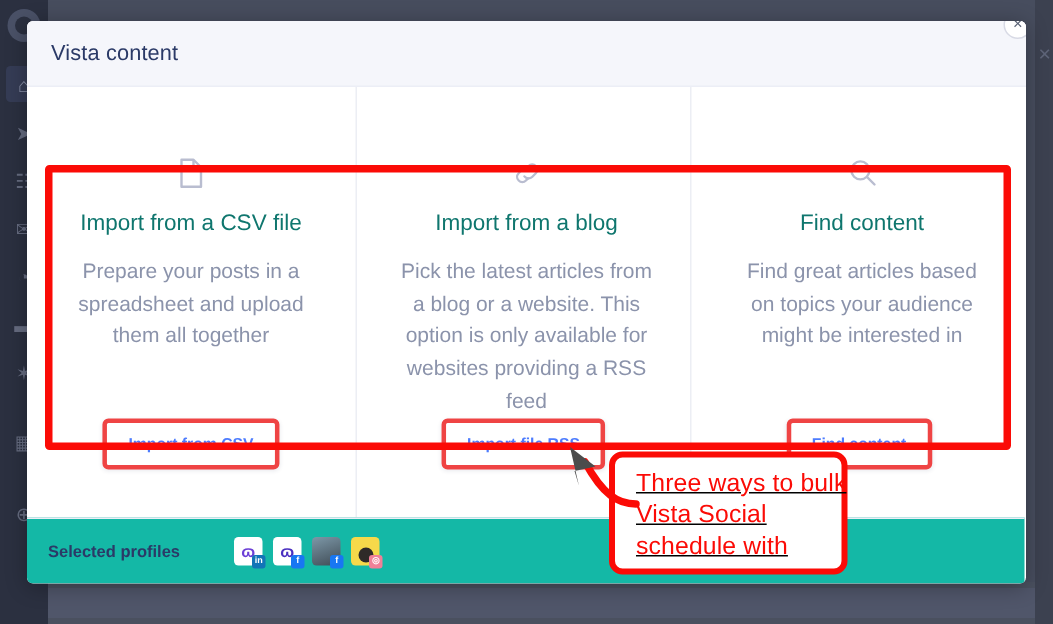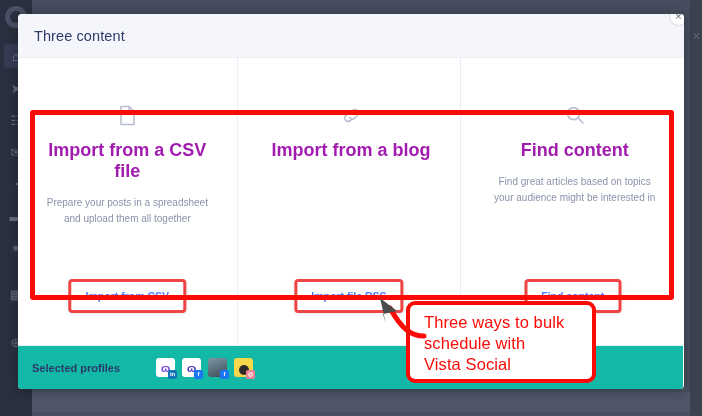--- a/index.html
+++ b/index.html
@@ -150,27 +150,27 @@
     height: 26px;
     display: flex;
     align-items: center;
     justify-content: center;
     color: #b9bdd0;
     margin-bottom: 12px;
   }
   .card-icon svg { display: block; }
 
   .card-title {
-    font-size: 18px;
-    font-weight: bold;
-    color: #a21caf;
+    font-size: 15px;
+    font-weight: normal;
+    color: #0f766e;
     margin-bottom: 13px;
   }
   .card-desc {
-    font-size: 10px;
+    font-size: 14px;
     line-height: 1.55;
     color: #8b93ab;
     max-width: 200px;
     margin: 0 auto;
   }
 
   .card-btn {
     position: absolute;
     left: 50%;
     transform: translateX(-50%);
@@ -272,26 +272,27 @@
     width: 644px; height: 190px;
     border: 5px solid #fb0b06;
     border-radius: 3px;
     z-index: 20;
     pointer-events: none;
   }
 
   #annot-callout {
     position: absolute;
     left: 406px; top: 301px;
-    width: 190px; height: 82px;
+    width: 159px; height: 82px;
     background: #ffffff;
     border: 4px solid #fb0b06;
     border-radius: 9px;
     z-index: 22;
     padding: 7px 0 0 14px;
+    text-decoration: underline;
   }
   .callout-line {
     color: #fb0b06;
     font-size: 16.5px;
     line-height: 1.28;
     font-weight: 400;
     letter-spacing: .1px;
     white-space: nowrap;
   }
 
@@ -346,21 +347,21 @@
   </div>
 
   <div id="right-rail">
     <span id="right-rail-x">✕</span>
   </div>
 </div>
 
 <div id="modal">
 
   <div id="modal-header">
-    <span id="modal-title">Three content</span>
+    <span id="modal-title">Vista content</span>
   </div>
 
   <div id="cards">
 
     <div class="card">
       <div class="card-icon">
         <svg width="17" height="21" viewBox="0 0 17 21" fill="none" stroke="currentColor" stroke-width="1.6">
           <path d="M2 1.5h8l5 5v13H2z" stroke-linejoin="round"></path>
           <path d="M10 1.5v5h5" stroke-linejoin="round"></path>
         </svg>
@@ -371,20 +372,21 @@
     </div>
 
     <div class="card">
       <div class="card-icon">
         <svg width="21" height="21" viewBox="0 0 22 22" fill="none" stroke="currentColor" stroke-width="1.6" stroke-linecap="round">
           <path d="M9 13.2a3.6 3.6 0 0 0 5.4.4l2.6-2.6a3.6 3.6 0 0 0-5.1-5.1l-1.5 1.5"></path>
           <path d="M13 8.8a3.6 3.6 0 0 0-5.4-.4L5 11a3.6 3.6 0 0 0 5.1 5.1l1.5-1.5"></path>
         </svg>
       </div>
       <div class="card-title">Import from a blog</div>
+      <div class="card-desc">Pick the latest articles from a blog or a website. This option is only available for websites providing a RSS feed</div>
       <button class="card-btn">Import file RSS</button>
     </div>
 
     <div class="card">
       <div class="card-icon">
         <svg width="20" height="20" viewBox="0 0 20 20" fill="none" stroke="currentColor" stroke-width="1.6" stroke-linecap="round">
           <circle cx="8.6" cy="8.6" r="6"></circle>
           <path d="M13.1 13.1 18 18"></path>
         </svg>
       </div>
@@ -426,15 +428,15 @@
 
 <div id="annot-rect"></div>
 
 <svg id="annot-arrow" viewBox="0 0 56 46">
   <path d="M52 40 C 40 40, 30 34, 18 12" stroke="#fb0b06" stroke-width="5" fill="none" stroke-linecap="round"></path>
   <path d="M8 2 L25 15 L11 18 L14 28 Z" fill="#4c4c4c"></path>
 </svg>
 
 <div id="annot-callout">
   <div class="callout-line">Three ways to bulk</div>
+  <div class="callout-line">Vista Social</div>
   <div class="callout-line">schedule with</div>
-  <div class="callout-line">Vista Social</div>
 </div>
 
 </body></html>

